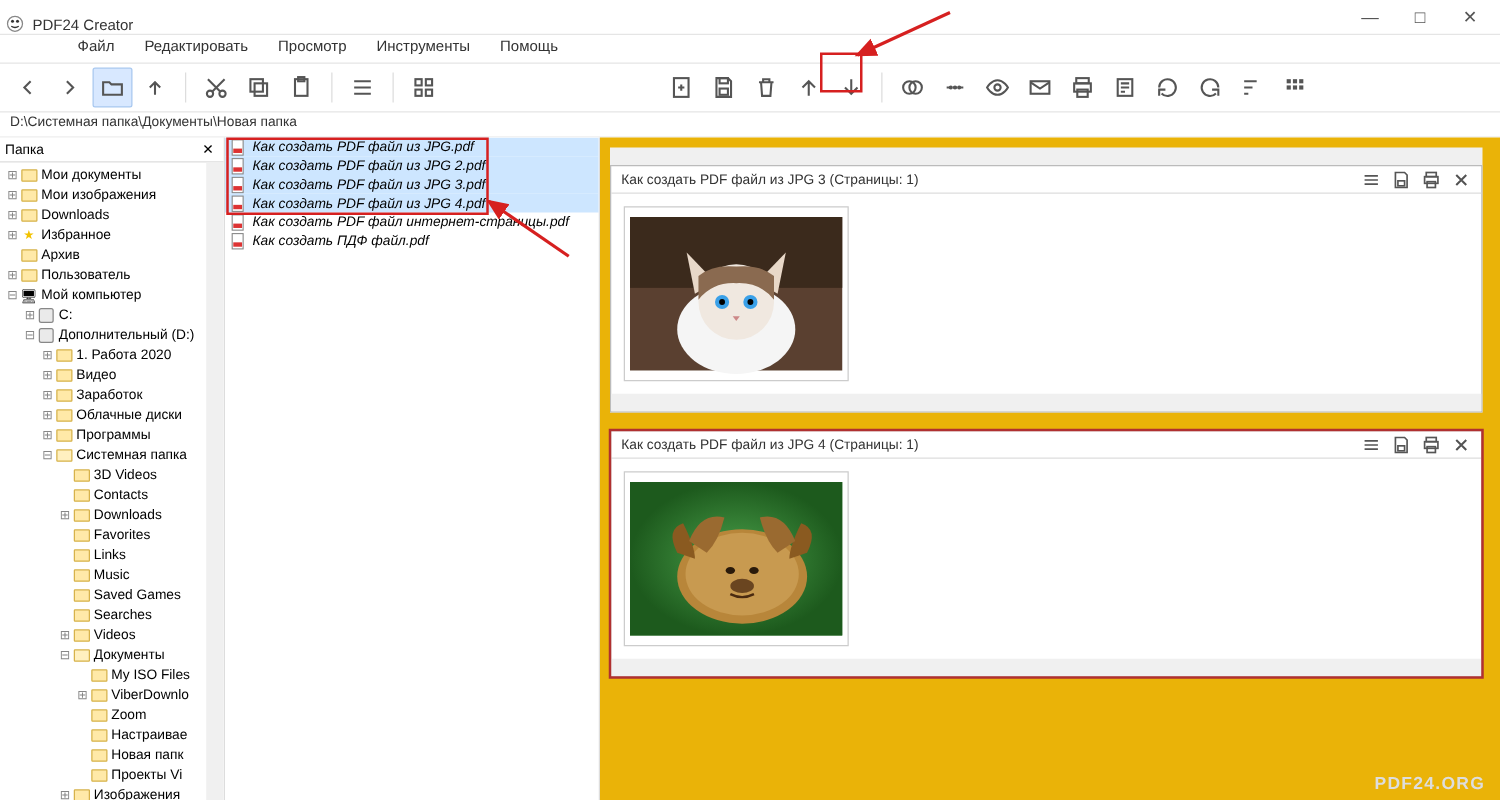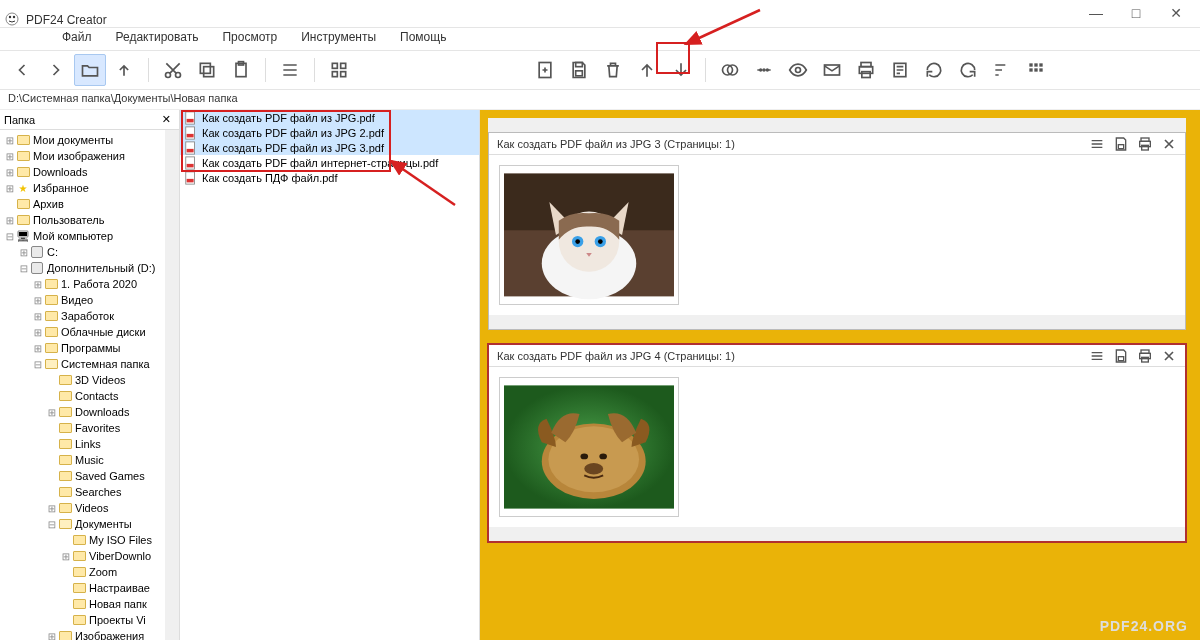--- a/index.html
+++ b/index.html
@@ -31,21 +31,21 @@
 .sidebar-header .x { margin-left: auto; cursor: pointer; padding: 0 4px; }
 .tree { flex: 1; overflow: auto; font-size: 11px; padding-top: 2px; background: #fff; }
 .tree-item { display: flex; align-items: center; height: 16px; padding-right: 2px; white-space: nowrap; cursor: pointer; }
 .exp { width: 12px; text-align: center; color: #888; font-size: 10px; display:inline-block;}
 .ticon { width: 14px; height: 14px; margin-right: 3px; display: inline-flex; align-items: center; justify-content: center; font-size: 10px; }
 .folder { background: #ffe9a8; border: 1px solid #d6b24a; border-radius: 1px; width: 13px; height: 10px; }
 .folder.open { background: #fff0c0; }
 .drive { width:12px; height:12px; border:1px solid #888; border-radius:2px; background:#eaeaea;}
 
 .filelist { width: 300px; border-right: 1px solid #ddd; overflow: auto; background: #fff; }
-.filelist .fitem { display: flex; align-items: center; height: 15px; padding: 0 4px; font-size: 11px; cursor: pointer; white-space: nowrap; }
+.filelist .fitem { display: flex; align-items: center; height: 15px; padding: 0 4px; font-size: 11px; cursor: pointer; white-space: nowrap; font-style: italic; }
 .filelist .fitem.sel { background: #cde6ff; }
 .filelist .ficon { width: 14px; height: 14px; margin-right: 4px; display:inline-block; }
 
 .editor { flex: 1; background: #eab308; position: relative; overflow: hidden; padding: 8px 14px 8px 8px; display: flex; flex-direction: column; gap: 0; }
 .editor .hscroll { height: 14px; background: #f0f0f0; position: relative; }
 .doc-panel { background: #fff; border: 1px solid #bbb; display: flex; flex-direction: column; }
 .doc-head { height: 22px; display: flex; align-items: center; padding: 0 8px; font-size: 11px; color: #333; border-bottom: 1px solid #ddd; }
 .doc-head .actions { margin-left: auto; display: flex; gap: 8px; color: #555; }
 .doc-head .actions span { cursor: pointer; display:inline-flex; align-items:center;}
 .doc-body { padding: 10px; display: flex; gap: 8px; }
@@ -493,20 +493,27 @@
             <rect x="3" y="9" width="8" height="4" fill="#d33"></rect>
           </svg></span>
         <span>Как создать PDF файл из JPG 2.pdf</span>
       </div>
       <div class="fitem sel">
         <span class="ficon"><svg viewBox="0 0 16 16">
             <rect x="2" y="1" width="10" height="14" fill="#fff" stroke="#888"></rect>
             <rect x="3" y="9" width="8" height="4" fill="#d33"></rect>
           </svg></span>
         <span>Как создать PDF файл из JPG 3.pdf</span>
+      </div>
+      <div class="fitem sel">
+        <span class="ficon"><svg viewBox="0 0 16 16">
+            <rect x="2" y="1" width="10" height="14" fill="#fff" stroke="#888"></rect>
+            <rect x="3" y="9" width="8" height="4" fill="#d33"></rect>
+          </svg></span>
+        <span>Как создать PDF файл из JPG 4.pdf</span>
       </div>
       <div class="fitem">
         <span class="ficon"><svg viewBox="0 0 16 16">
             <rect x="2" y="1" width="10" height="14" fill="#fff" stroke="#888"></rect>
             <rect x="3" y="9" width="8" height="4" fill="#d33"></rect>
           </svg></span>
         <span>Как создать PDF файл интернет-страницы.pdf</span>
       </div>
       <div class="fitem">
         <span class="ficon"><svg viewBox="0 0 16 16">

